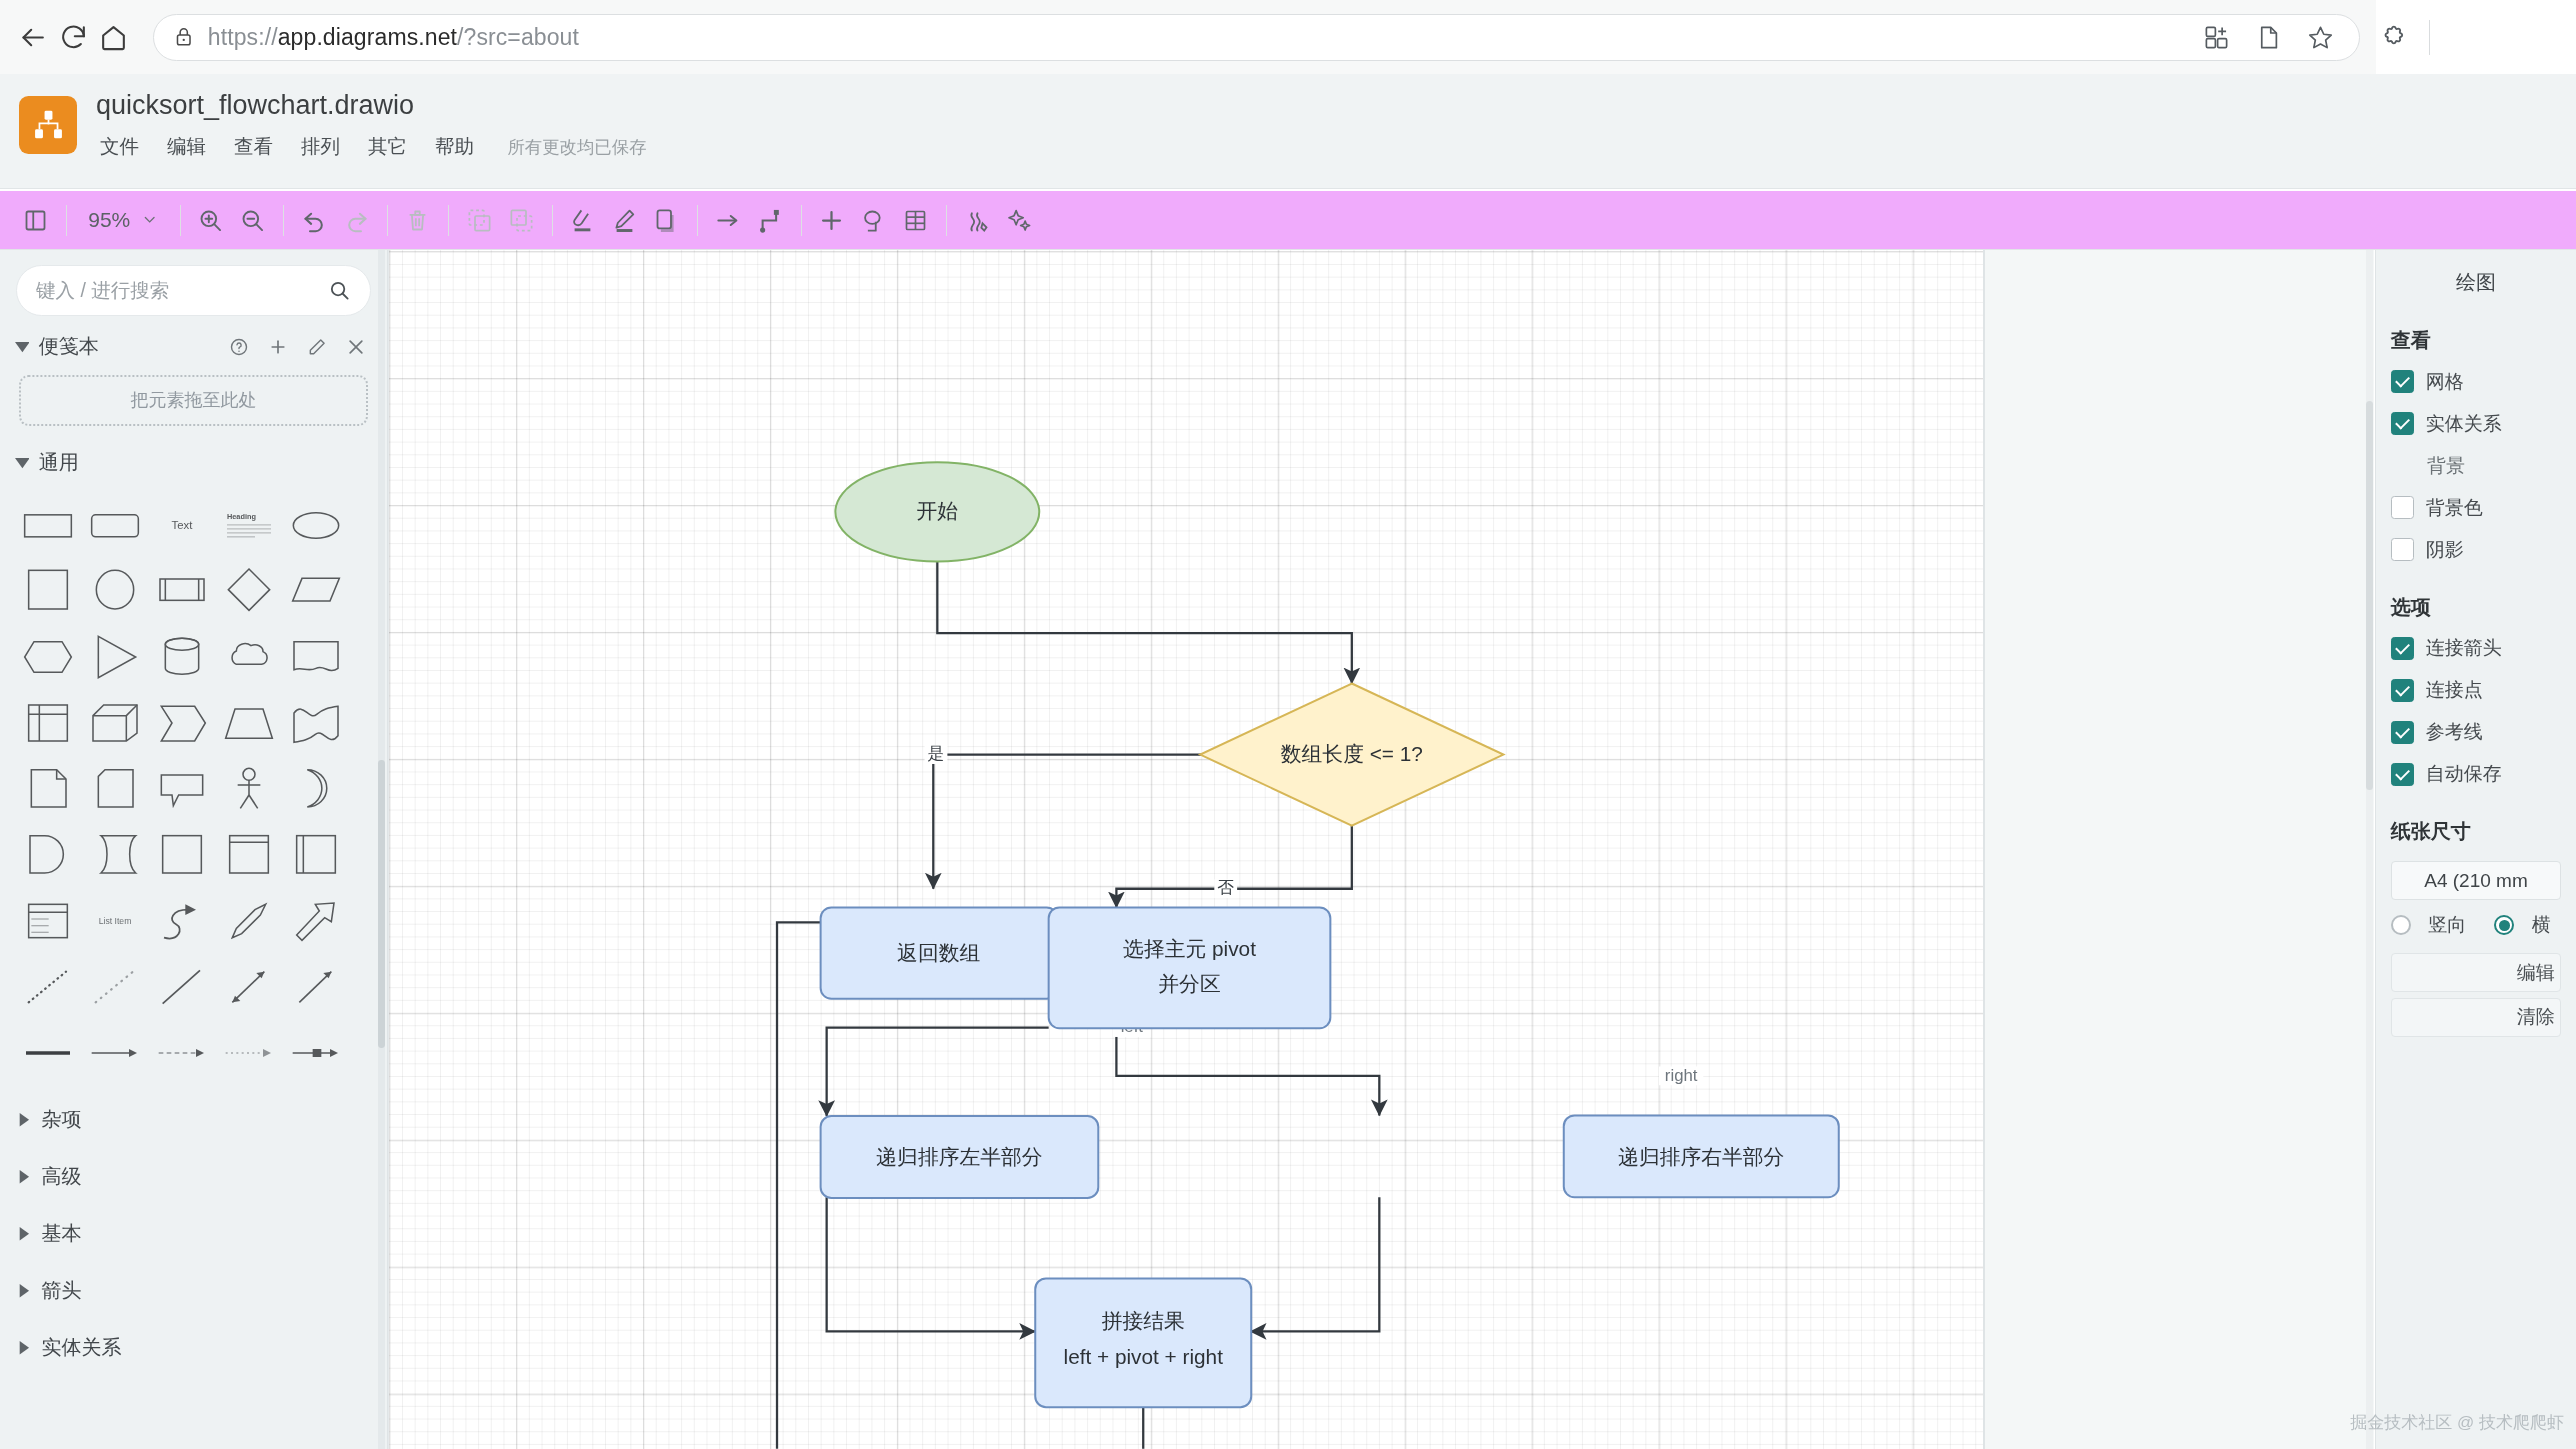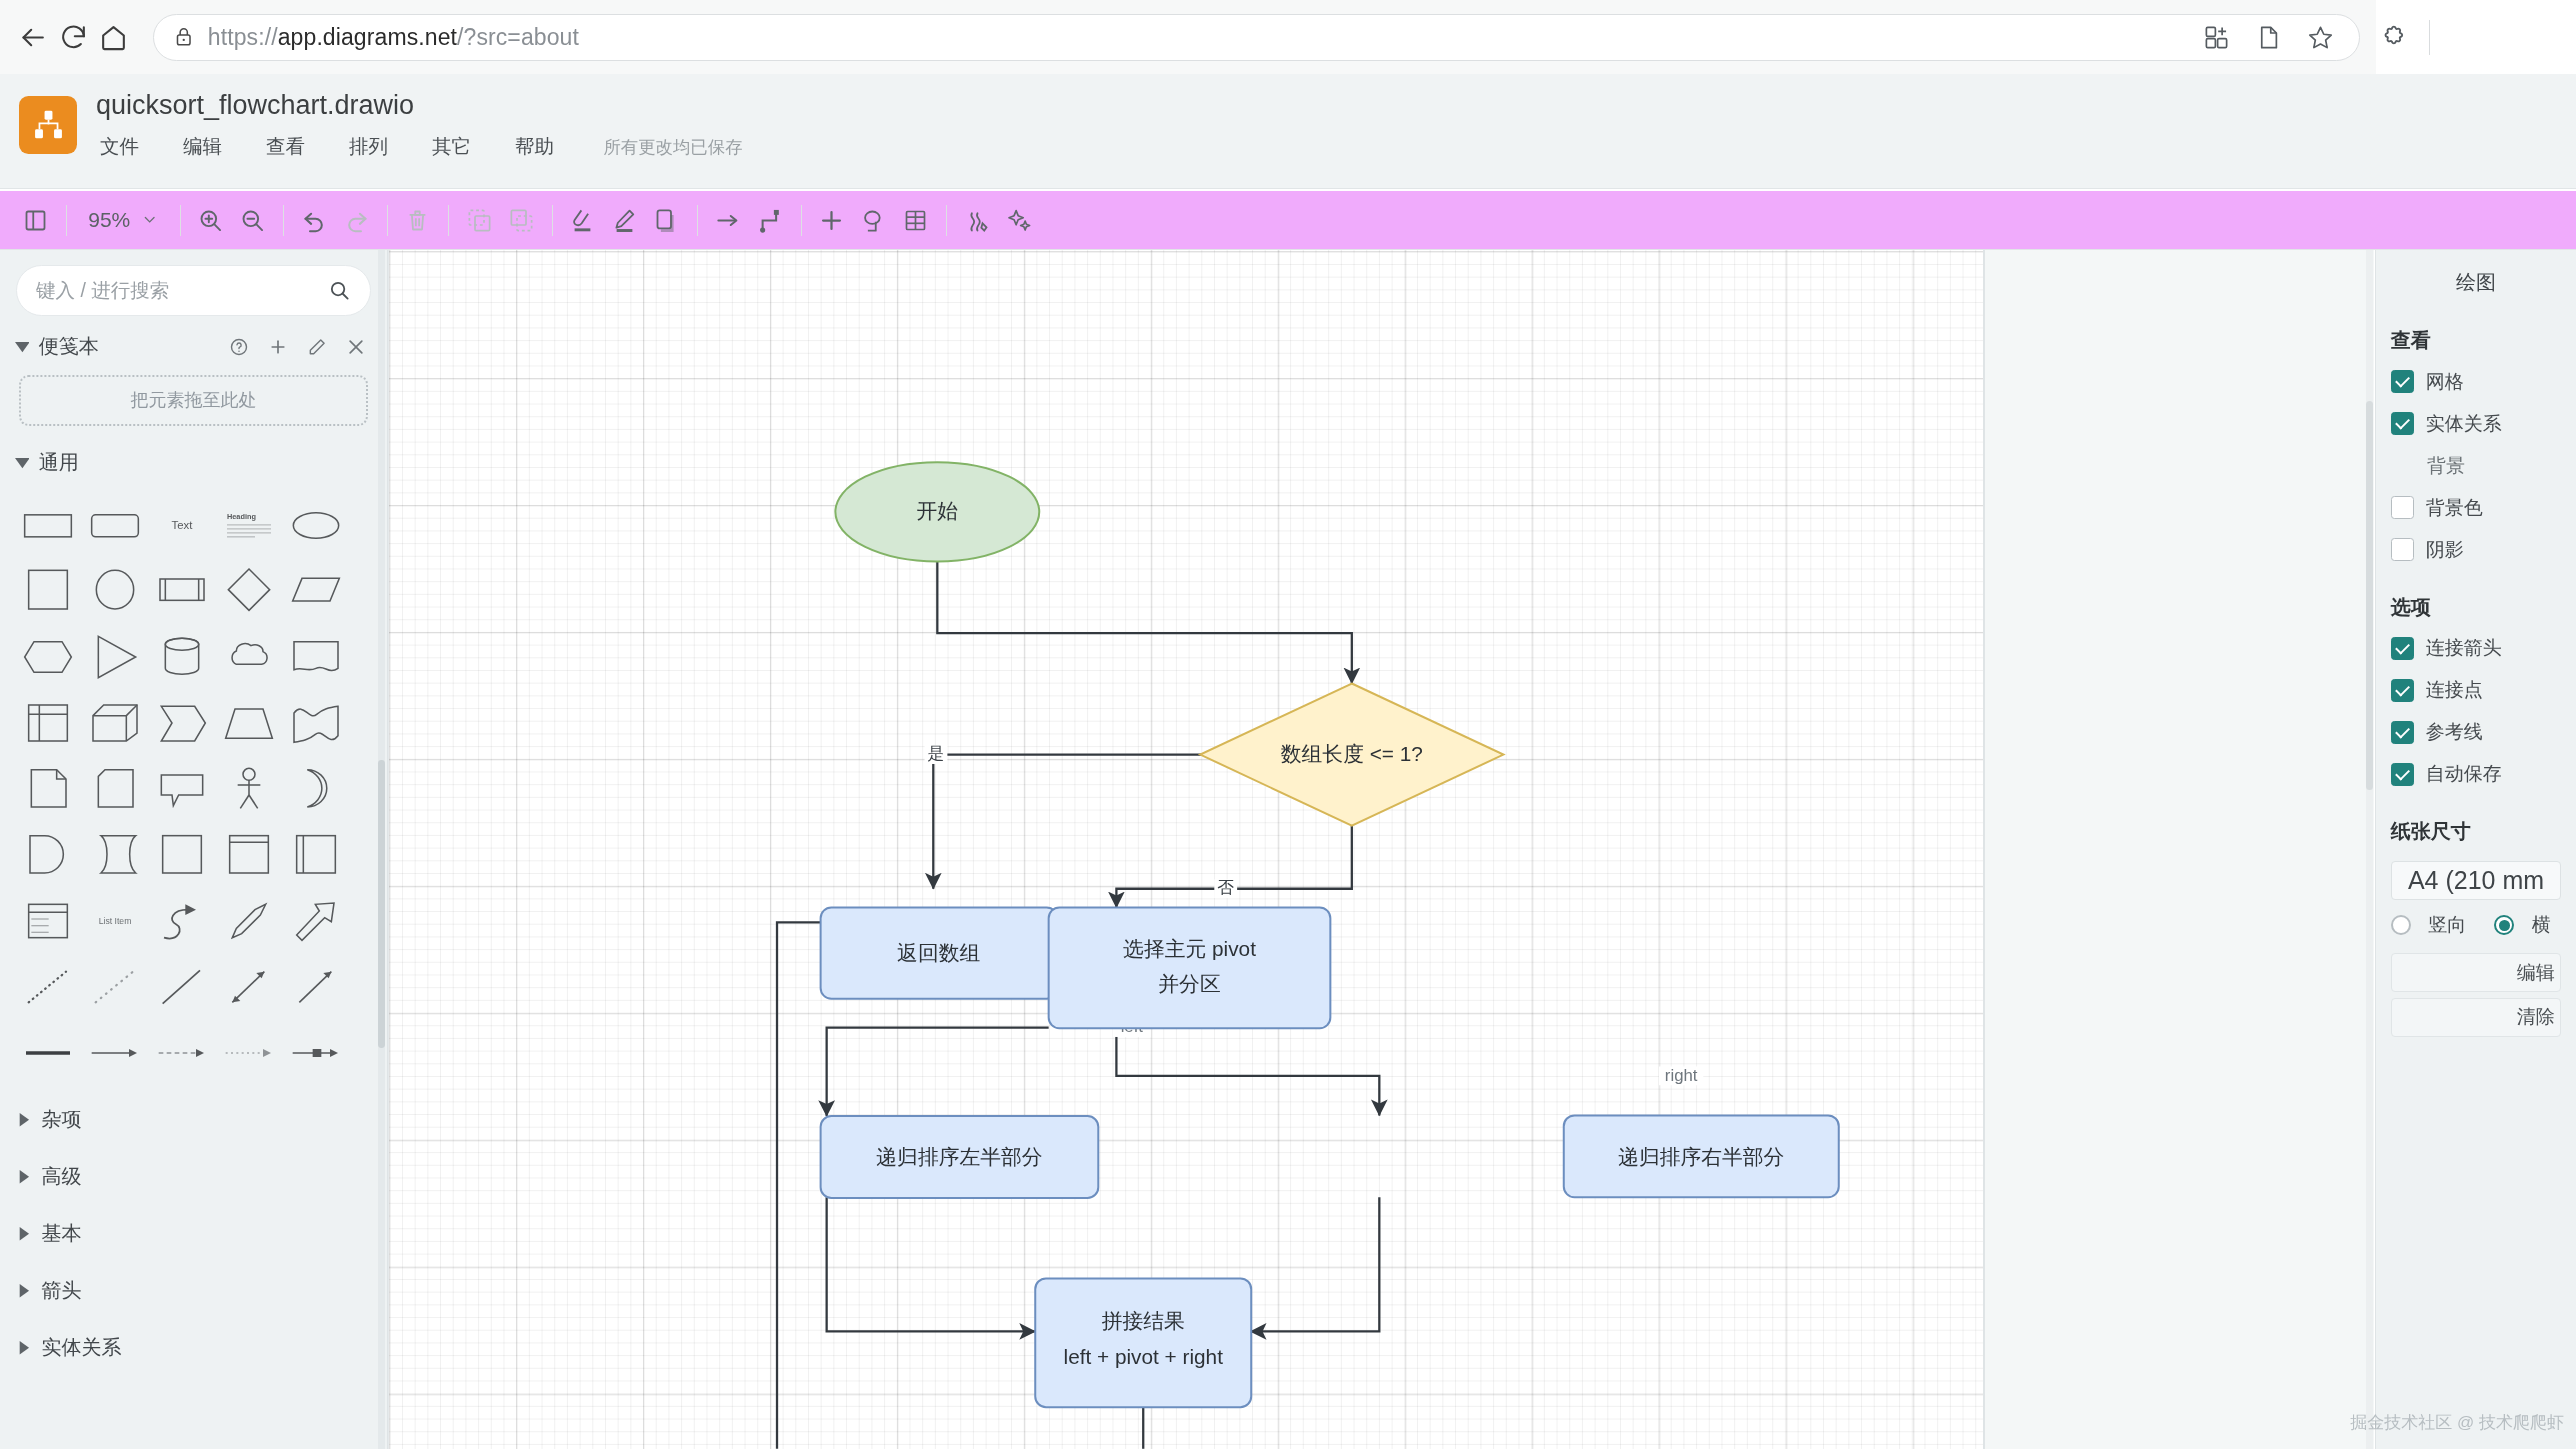--- a/index.html
+++ b/index.html
@@ -42,21 +42,21 @@
     position:absolute;left:0;top:74px;width:2576px;height:115px;
     background:#f0f3f4;display:flex;align-items:flex-start;
     border-bottom:0.7px solid #e1e5e7;box-sizing:border-box;
   }
   .logo{
     width:58px;height:58px;margin:21.5px 0 0 19px;border-radius:9.4px;
     background:#eb8c1f;display:flex;align-items:center;justify-content:center;flex:0 0 auto;
   }
   .title-block{margin-left:19px;margin-top:17.4px;}
   .doc-title{font-size:27px;color:#3c3f41;line-height:1.1;white-space:nowrap;}
-  .menubar{display:flex;align-items:center;gap:36px;margin-top:9.4px;}
+  .menubar{display:flex;align-items:center;gap:20px;margin-top:9.4px;}
   .menu-item{font-size:19.5px;color:#4a4f53;padding:2.7px 4px;border-radius:3.4px;white-space:nowrap;}
   .save-state{font-size:17.4px;color:#9aa0a4;margin-left:9.4px;white-space:nowrap;}
 
   
   .toolbar{
     position:absolute;left:0;top:191px;width:2576px;height:59px;
     background:#f0abfc;display:flex;align-items:center;
     border-bottom:0.7px solid #e1e5e7;box-sizing:border-box;
   }
   .tb-btn{width:42px;height:42px;display:flex;align-items:center;justify-content:center;color:#60666b;border-radius:4.7px;}
@@ -136,21 +136,21 @@
   .cbx.on::after{
     content:"";width:11.4px;height:6px;border-left:2.7px solid #fff;border-bottom:2.7px solid #fff;
     transform:rotate(-45deg);margin-top:-2.7px;
   }
   .rp-label{font-size:19px;color:#454a4e;margin-left:12px;white-space:nowrap;}
   .rp-plain{font-size:19px;color:#6b7276;padding-left:51px;line-height:42px;}
   .rp-select{
     margin:9.4px 14.8px 0 14.8px;height:39px;background:#f7f9fa;border:0.7px solid #dde2e4;border-radius:4px;
     display:flex;align-items:center;justify-content:center;box-sizing:border-box;overflow:hidden;
   }
-  .rp-select span{font-size:25px;color:#3f4448;white-space:nowrap;}
+  .rp-select span{font-size:19px;color:#3f4448;white-space:nowrap;}
   .rp-radios{display:flex;align-items:center;padding:12px 0 0 14.8px;gap:10.7px;}
   .rdo{width:20px;height:20px;border-radius:50%;border:2px solid #b6bdc1;background:#fff;box-sizing:border-box;flex:0 0 auto;
        display:flex;align-items:center;justify-content:center;}
   .rdo.on{border-color:#20827c;}
   .rdo.on::after{content:"";width:10.7px;height:10.7px;border-radius:50%;background:#20827c;}
   .rdo-lbl{font-size:19px;color:#454a4e;margin-left:6.7px;white-space:nowrap;}
   .rp-btn{
     margin:14.8px 14.8px 0 14.8px;height:39px;background:#f3f6f7;border:0.7px solid #e0e5e7;border-radius:4px;
     display:flex;align-items:center;justify-content:flex-end;padding-right:5.4px;box-sizing:border-box;overflow:hidden;
   }

